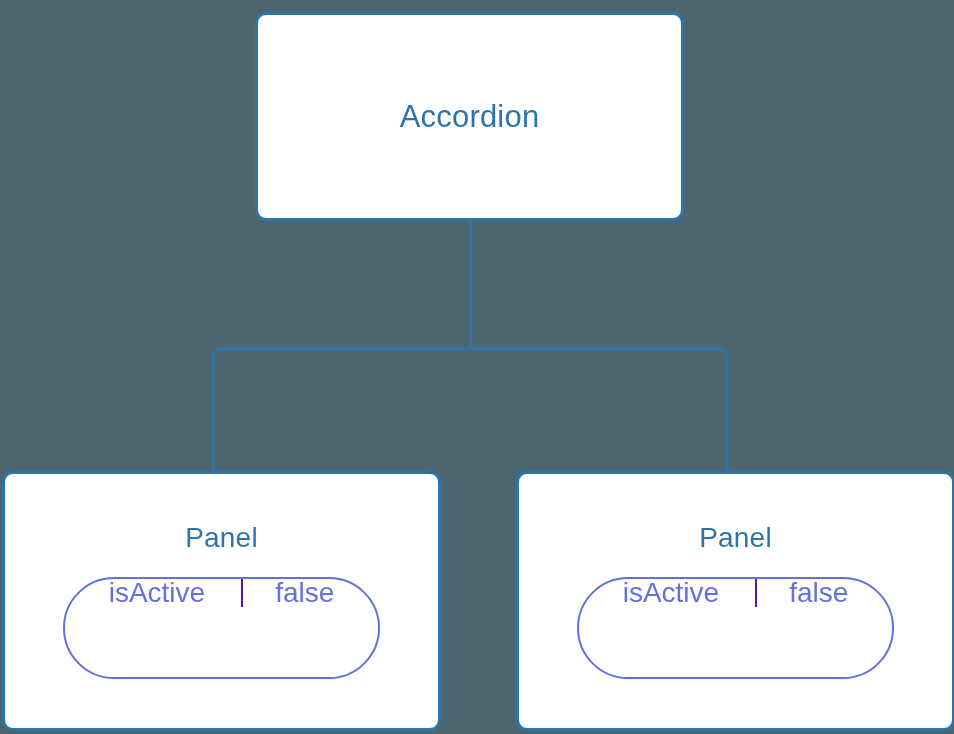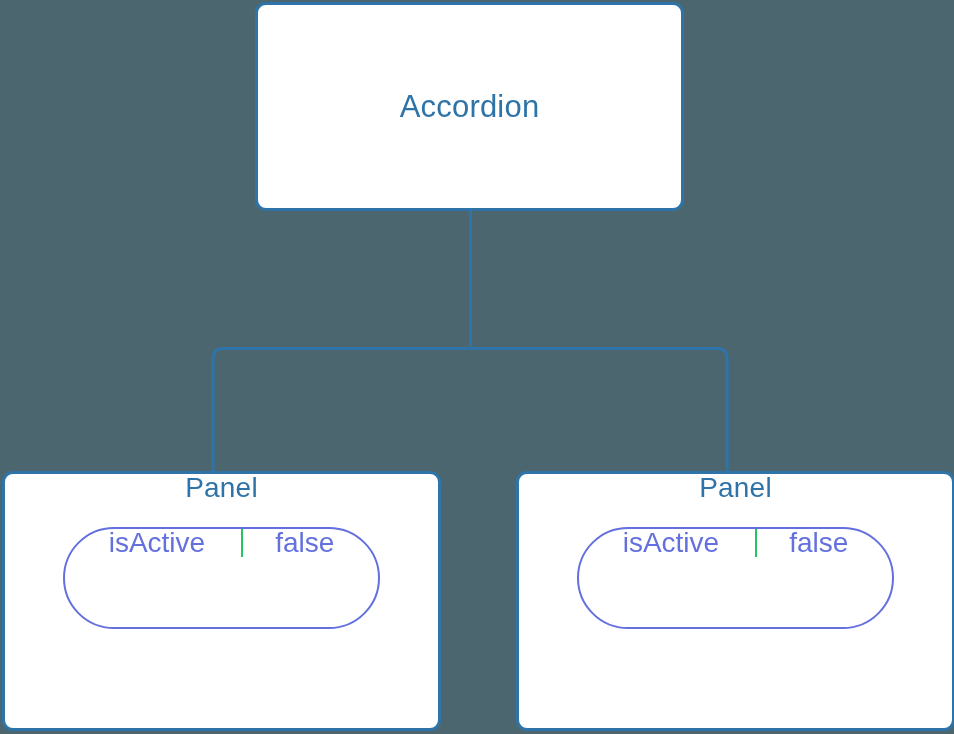--- a/index.html
+++ b/index.html
@@ -42,39 +42,40 @@
     border: 3px solid #2e74a8;
     border-radius: 11px;
     display: flex;
     flex-direction: column;
     align-items: center;
   }
 
   
   .node.root {
     left: 255px;
-    top: 2px;
+    top: 12px;
     width: 429px;
     height: 209px;
     justify-content: center;
   }
   .node.root .node-title {
     font-size: 31px;
     line-height: 1;
     color: #2e74a8;
     letter-spacing: 0.2px;
     white-space: nowrap;
   }
 
   
   .node.leaf {
     width: 439px;
     top: 471px;
     height: 260px;
     justify-content: flex-start;
+    padding-top: 50px;
   }
   .node.leaf.leaf-left  { left: 2px; }
   .node.leaf.leaf-right { left: 516px; }
 
   .node.leaf .node-title {
     font-size: 28px;
     line-height: 1;
     color: #2e74a8;
     letter-spacing: 0.2px;
     white-space: nowrap;
@@ -98,21 +99,21 @@
     font-size: 28px;
     line-height: 1;
     color: #6370de;
     white-space: nowrap;
   }
   .prop-cell.prop-key {
     padding: 0 36px 0 44px;
   }
   .prop-cell.prop-value {
     padding: 0 44px 0 32px;
-    border-left: 2px solid #22c55e;
+    border-left: 2px solid #4c1d95;
   }
 </style>
 </head>
 <body>
 
 <div id="diagram">
 
   <svg id="connectors" viewBox="0 0 954 734" width="954" height="734" xmlns="http://www.w3.org/2000/svg">
     <g fill="none" stroke="#2e74a8" stroke-width="3" stroke-linecap="butt">
 

